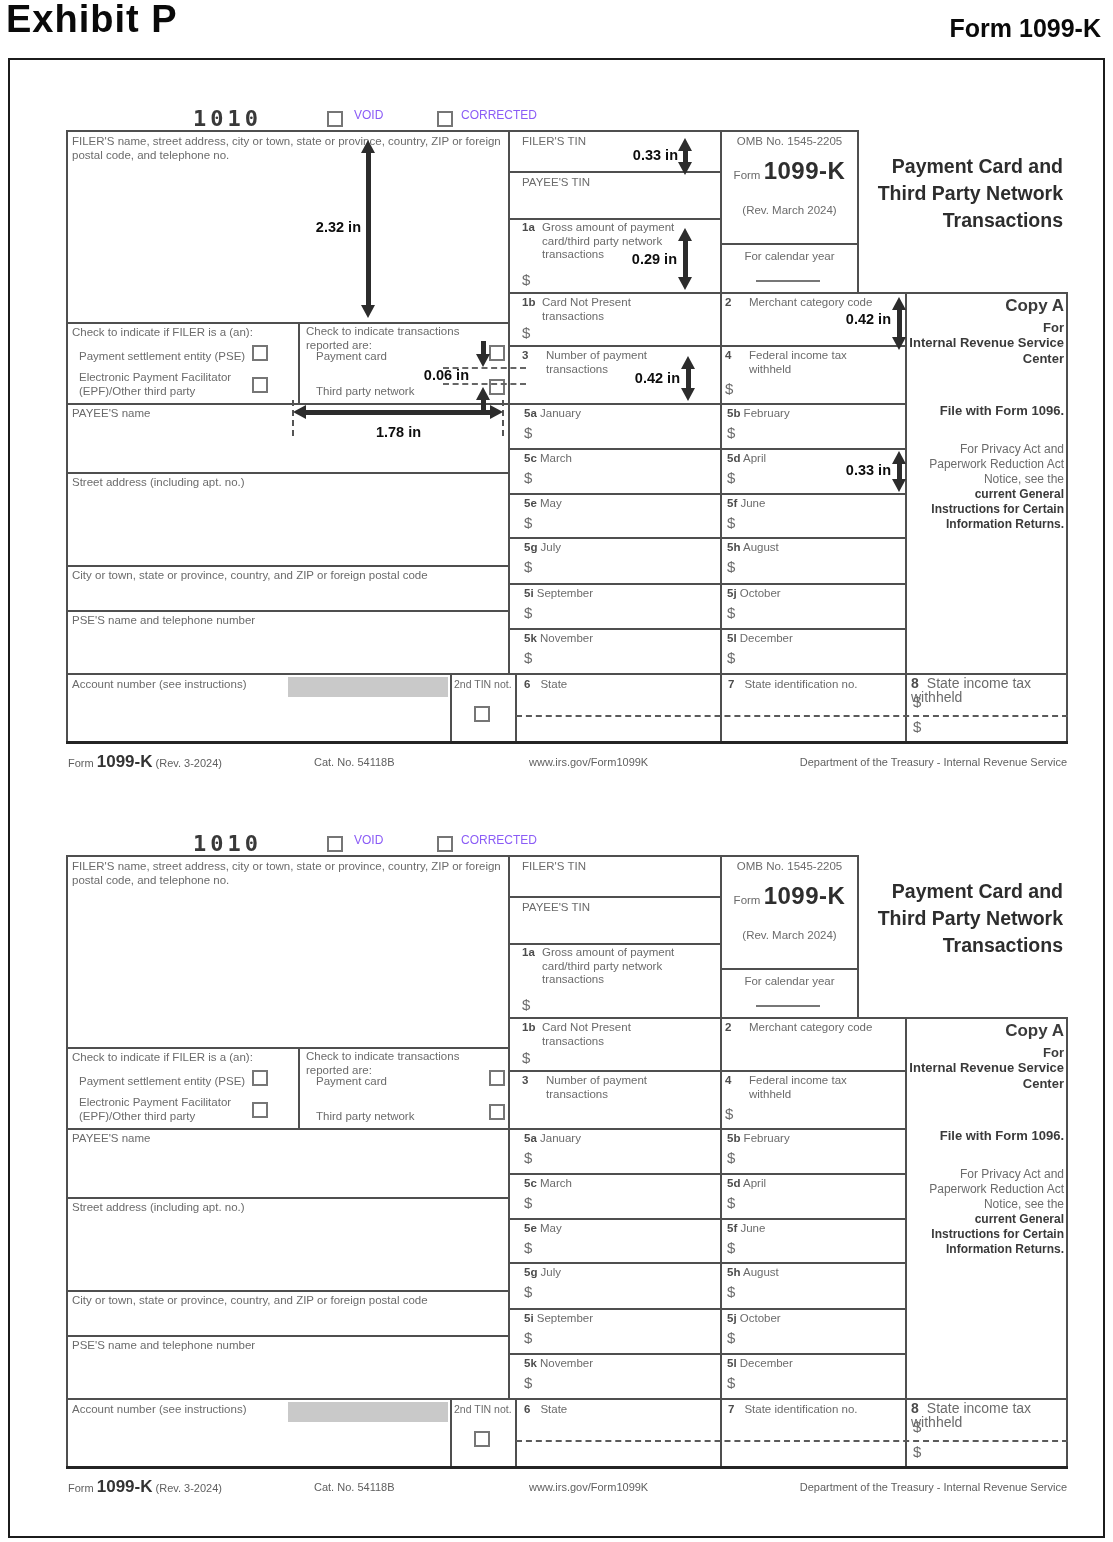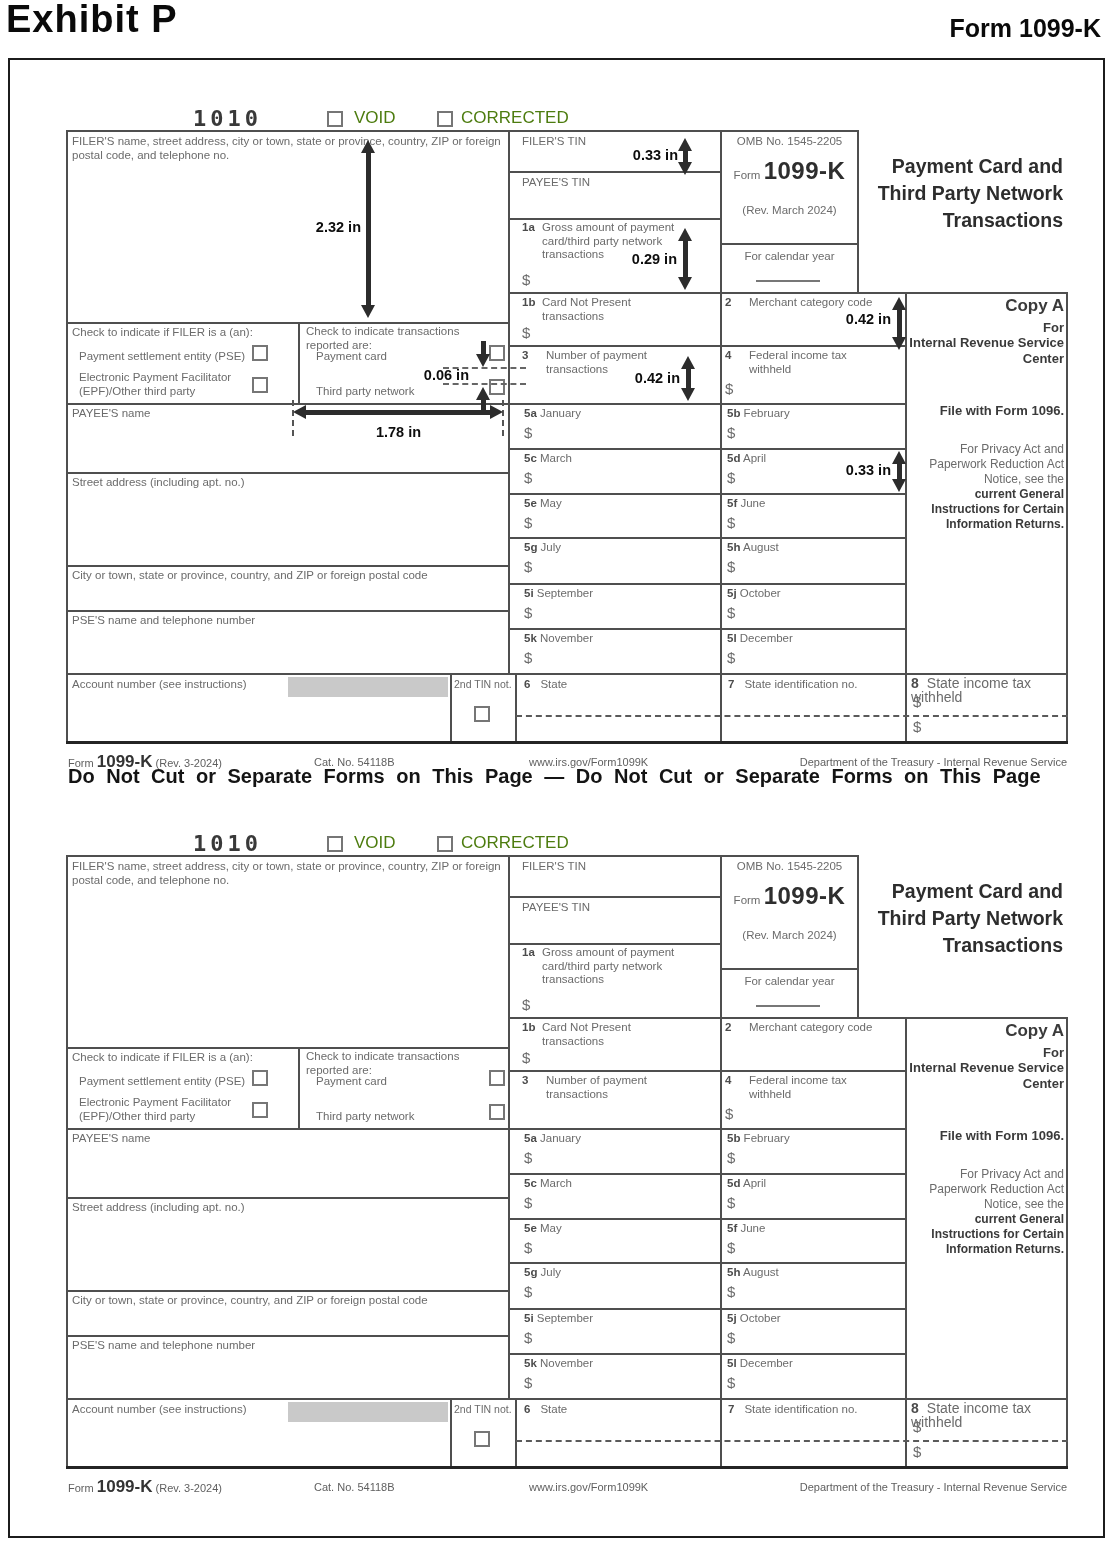--- a/index.html
+++ b/index.html
@@ -17,21 +17,21 @@
 .cell{position:absolute;color:#6b6b6b;font-size:11.5px;line-height:13.5px}
 .num{font-weight:bold;color:#4c4c4c}
 .numabs{position:absolute;left:0;top:0}
 .hang{margin-left:20px}
 .hang2{margin-left:24px}
 .dollar{position:absolute;font-size:15px;color:#6b6b6b}
 .mdollar{position:absolute;left:2px;top:19px;font-size:15px;color:#6b6b6b}
 .month{padding-left:2px}
 .chk{position:absolute;width:16px;height:16px;border:2px solid #767676;background:#fff}
 .code{position:absolute;left:127px;top:-2px;font-family:"DejaVu Sans Mono","Liberation Mono",monospace;font-size:22px;font-weight:bold;letter-spacing:4px;color:#393939}
-.vclabel{position:absolute;top:0;font-size:17px;color:#4d7c0f}
+.vclabel{position:absolute;top:0;font-size:12px;color:#8b5cf6}
 .omb-center{text-align:center}
 .f1099{font-size:24px;font-weight:bold;color:#2e2e2e;letter-spacing:.5px}
 .title{position:absolute;left:791px;top:45px;width:206px;text-align:right;font-size:19.5px;line-height:27px;font-weight:bold;color:#2d2d2d}
 .copyblock{position:absolute;left:842px;top:188px;width:156px;text-align:right;color:#3a3a3a}
 .cb-a{font-size:17px;font-weight:bold}
 .cb-for{font-size:13px;font-weight:bold;margin-top:4px}
 .cb-ctr{font-size:13px;font-weight:bold;line-height:16px}
 .cb-file{font-size:13px;font-weight:bold;margin-top:36px}
 .cb-priv{font-size:12px;color:#6b6b6b;margin-top:24px;line-height:15px}
 .cb-inst{font-size:12px;font-weight:bold;line-height:15px;color:#3a3a3a}
@@ -195,21 +195,20 @@
       <div class="cell month" style="left: 659px; top: 344px; width: 180px; height: 40px;"><b class="num">5d</b><span> April</span><span class="mdollar">$</span></div>
       <div class="cell month" style="left: 456px; top: 389px; width: 180px; height: 40px;"><b class="num">5e</b><span> May</span><span class="mdollar">$</span></div>
       <div class="cell month" style="left: 659px; top: 389px; width: 180px; height: 40px;"><b class="num">5f</b><span> June</span><span class="mdollar">$</span></div>
       <div class="cell month" style="left: 456px; top: 433px; width: 180px; height: 40px;"><b class="num">5g</b><span> July</span><span class="mdollar">$</span></div>
       <div class="cell month" style="left: 659px; top: 433px; width: 180px; height: 40px;"><b class="num">5h</b><span> August</span><span class="mdollar">$</span></div>
       <div class="cell month" style="left: 456px; top: 479px; width: 180px; height: 40px;"><b class="num">5i</b><span> September</span><span class="mdollar">$</span></div>
       <div class="cell month" style="left: 659px; top: 479px; width: 180px; height: 40px;"><b class="num">5j</b><span> October</span><span class="mdollar">$</span></div>
       <div class="cell month" style="left: 456px; top: 524px; width: 180px; height: 40px;"><b class="num">5k</b><span> November</span><span class="mdollar">$</span></div>
       <div class="cell month" style="left: 659px; top: 524px; width: 180px; height: 40px;"><b class="num">5l</b><span> December</span><span class="mdollar">$</span></div>
     </div>
-  <div class="cut">Do Not Cut or Separate Forms on This Page — Do Not Cut or Separate Forms on This Page</div>
   <div class="fcopy" id="copy-2" style="top:773px">
 
   <div class="code">1010</div>
   <div class="chk" style="left:261px;top:3px"></div>
   <div class="vclabel" style="left:288px">VOID</div>
   <div class="chk" style="left:371px;top:3px"></div>
   <div class="vclabel" style="left:395px">CORRECTED</div>
 
   <div class="vl" style="left:0;top:22px;height:614px"></div>
   <div class="vl" style="left:442px;top:22px;height:543px"></div>

